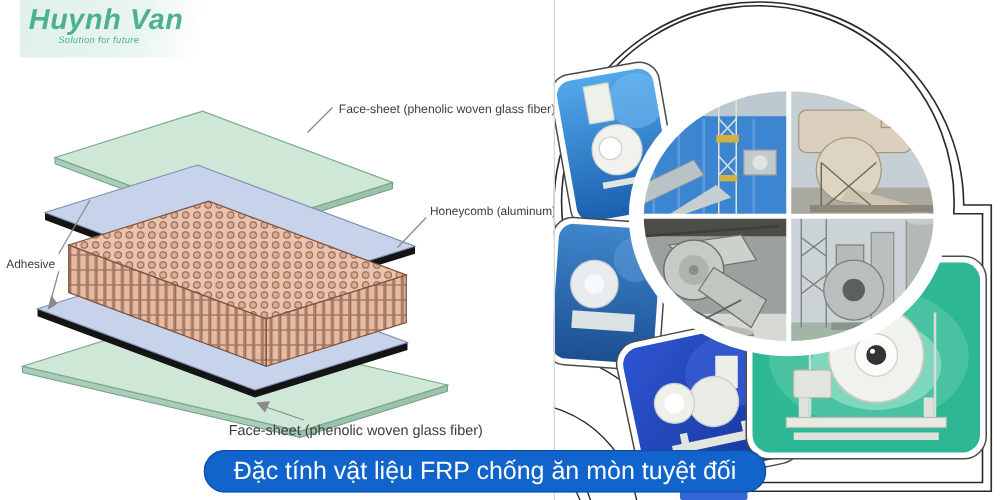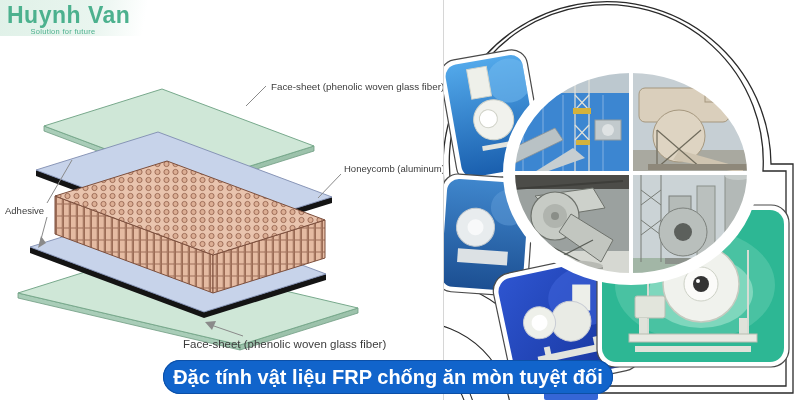--- a/index.html
+++ b/index.html
@@ -3,30 +3,30 @@
 <meta charset="utf-8">
 <style>
   html,body{margin:0;padding:0;background:#fff;}
   .stage{position:relative;width:800px;height:400px;overflow:hidden;background:#ffffff;
          font-family:"Liberation Sans",sans-serif;}
   svg{position:absolute;top:0;display:block;}
   #diagram-svg{left:0;}
   #photos-svg{left:443px;}
   svg text{font-family:"Liberation Sans",sans-serif;fill:#3c3c3c;}
 
-  .logo{position:absolute;left:0;top:0;width:150px;height:36px;z-index:5;
-        background:linear-gradient(100deg,#e0f1e8 0%,#e9f5ef 62%,rgba(255,255,255,0) 95%);}
+  .logo{position:absolute;left:16px;top:0;width:150px;height:46px;z-index:5;
+        background:linear-gradient(100deg,#e0f1e8 0%,#e9f5ef 62%,rgba(255,255,255,0) 95%);font-style:italic;}
   .logo-title{margin:3px 0 0 7px;font-size:23px;font-weight:bold;letter-spacing:.5px;
         color:#4cb18e;line-height:24px;}
   .logo-tagline{width:112px;margin:0 0 0 7px;text-align:center;font-size:7.5px;
         color:#4cb18e;letter-spacing:.3px;}
 
   .caption{position:absolute;left:163px;top:360px;width:450px;height:34px;z-index:10;
         background:#1164cb;border-radius:18px;box-shadow:0 0 0 1px #0c4fa6 inset;
-        color:#ffffff;font-size:20px;font-weight:bold;text-align:center;line-height:34px;
+        color:#ffffff;font-size:20px;font-weight:normal;text-align:center;line-height:34px;
         white-space:nowrap;}
   .divider{position:absolute;left:443px;top:0;width:1px;height:400px;background:#d6d6d6;z-index:1;}
 </style>
 </head>
 <body>
 
 <div class="stage">
 
   <svg id="diagram-svg" width="443" height="400" viewBox="0 0 443 400">
     <defs>

